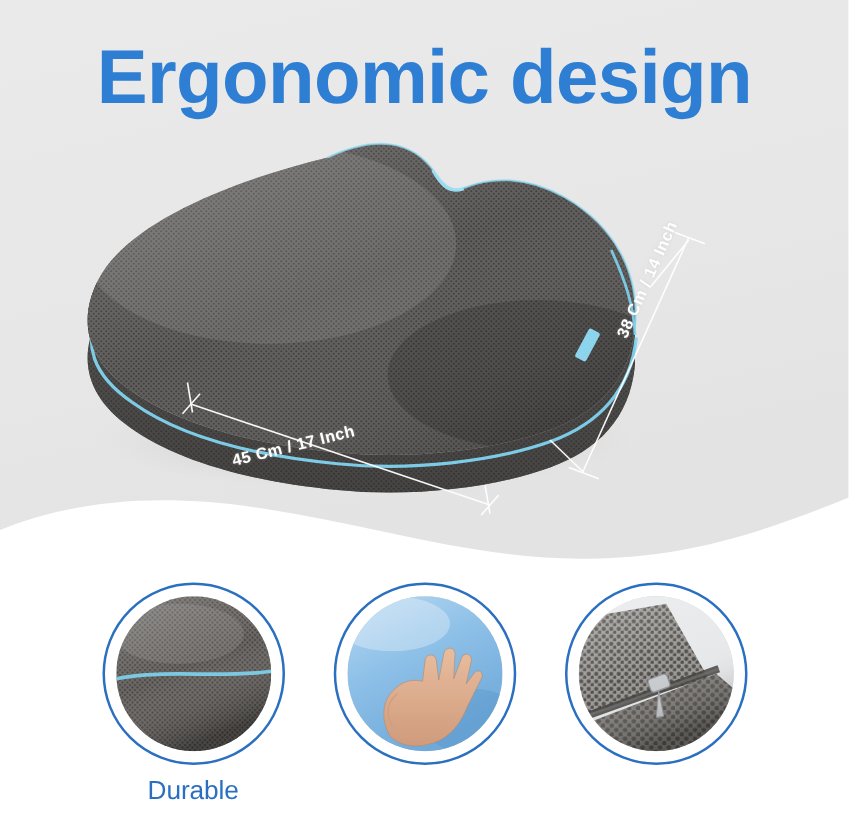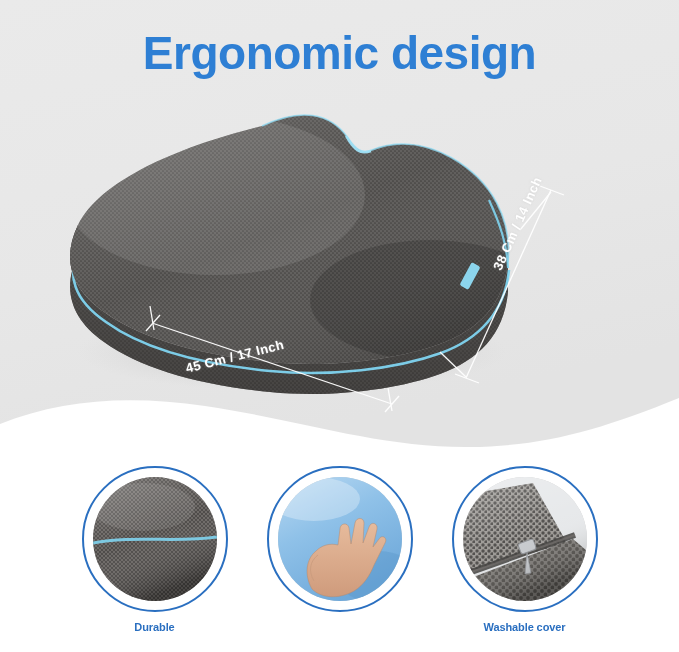--- a/index.html
+++ b/index.html
@@ -25,21 +25,21 @@
     height: 470px;
   }
 
   
   #title {
     position: absolute;
     left: 0;
     top: 26px;
     width: 679px;
     text-align: center;
-    font-size: 46px;
+    font-size: 61px;
     font-weight: 700;
     letter-spacing: -0.5px;
     color: #2e7fd4;
     white-space: nowrap;
   }
 
   
   #hero-art {
     position: absolute;
     left: 0; top: 0;
@@ -102,22 +102,22 @@
   .feature-photo {
     width: 124px;
     height: 124px;
     border-radius: 50%;
     overflow: hidden;
     background: #cfcfcf;
   }
   .feature-photo svg { display: block; }
   .feature-label {
     margin-top: 9px;
-    font-size: 11px;
-    font-weight: 700;
+    font-size: 21px;
+    font-weight: 400;
     color: #2a6fc0;
     letter-spacing: -0.1px;
     white-space: nowrap;
   }
 </style>
 </head>
 <body>
 
 <div id="page">
 
@@ -337,17 +337,16 @@
             <path d="M0,98 L112,58" fill="none" stroke="#6d6a66" stroke-width="2" opacity="0.7"></path>
 
             <g>
               <rect x="56" y="64" width="16" height="11" rx="2.5" fill="#c7cace" stroke="#8e9195" stroke-width="1" transform="rotate(-20 64 69)"></rect>
               <path d="M64,76 L68,96 L62,97 Z" fill="#cbced2" stroke="#9a9da1" stroke-width="0.8"></path>
             </g>
             <rect width="124" height="124" fill="url(#zg3)"></rect>
           </svg>
         </div>
       </div>
-      <div class="feature-label">Washable cover</div>
     </div>
 
   </div>
 </div>
 
 </body></html>

